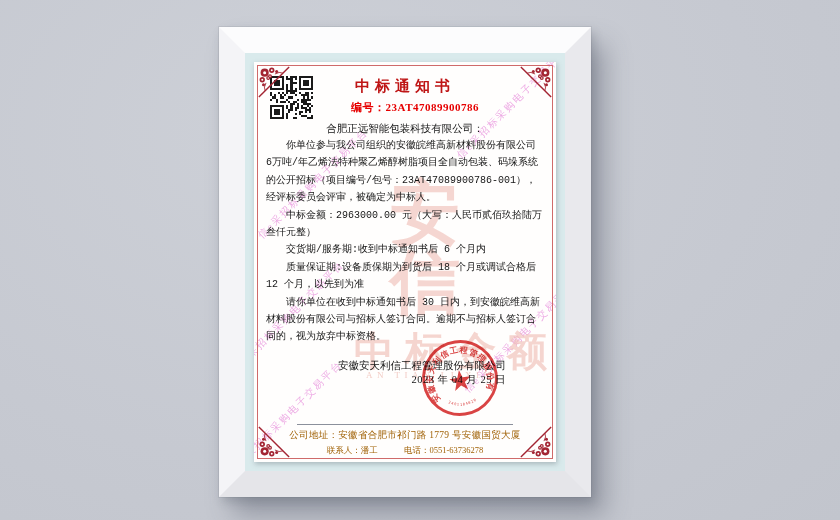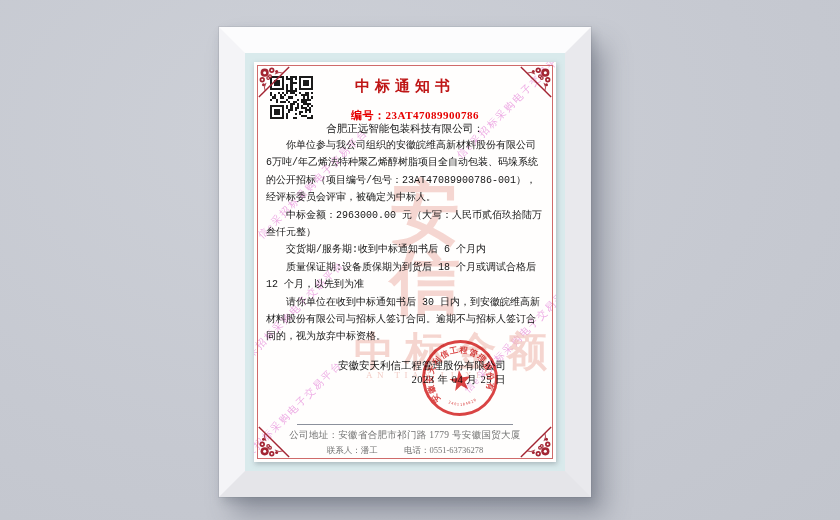--- a/index.html
+++ b/index.html
@@ -54,36 +54,36 @@
   .corner { position:absolute; width:32px; height:32px; z-index:5; }
   .c-tl{left:4px; top:4px;} .c-tr{right:4px; top:4px; transform:scaleX(-1);}
   .c-bl{left:4px; bottom:4px; transform:scaleY(-1);} .c-br{right:4px; bottom:4px; transform:scale(-1,-1);}
   
   .qr { position:absolute; left:16px; top:14px; width:43px; height:43px; z-index:3; }
   .title {
     position:absolute; left:0; right:0; top:15px; z-index:3; text-align:center;
     font-size:15px; font-weight:bold; letter-spacing:5px; color:#bf1616;
   }
   .number {
-    position:absolute; left:0; right:0; top:46px; z-index:3; text-align:center;
+    position:absolute; left:0; right:0; top:38px; z-index:3; text-align:center;
     font-size:11px; font-weight:bold; color:#e60000; letter-spacing:.5px;padding-left:20px;
   }
   
   .bodytext { position:absolute; left:12px; right:12px; top:60px; z-index:3; color:#151515; }
   .recipient { font-size:10.5px; margin-bottom:1px;text-align:center; }
   .bodytext p { font-size:10px; line-height:17.4px; text-indent:2em;font-family:Liberation Mono, monospace; }
   .sig { margin-top:13px; text-align:right; padding-right:38px; font-size:10.5px; line-height:14.5px; }
   .sig-date { letter-spacing:.5px; }
   
   .seal {
     position:absolute; left:166px; top:276px; width:80px; height:80px; z-index:4;
     transform:rotate(-8deg); opacity:.88; mix-blend-mode:multiply;
   }
   
-  .footer { position:absolute; left:0; right:0; bottom:5px; z-index:3; text-align:center; color:#737373; }
+  .footer { position:absolute; left:0; right:0; bottom:5px; z-index:3; text-align:center; color:#a16207; }
   .footer-line { width:216px; margin:0 auto 4px; border-top:1.5px solid #8b909b; }
   .addr { font-size:9.5px; letter-spacing:.3px; }
   .contact-row { font-size:8.5px; margin-top:3px; }
   .contact-row span { margin:0 12px; }
 </style>
 </head>
 <body>
 
 <div class="stage">
   <div class="frame">

